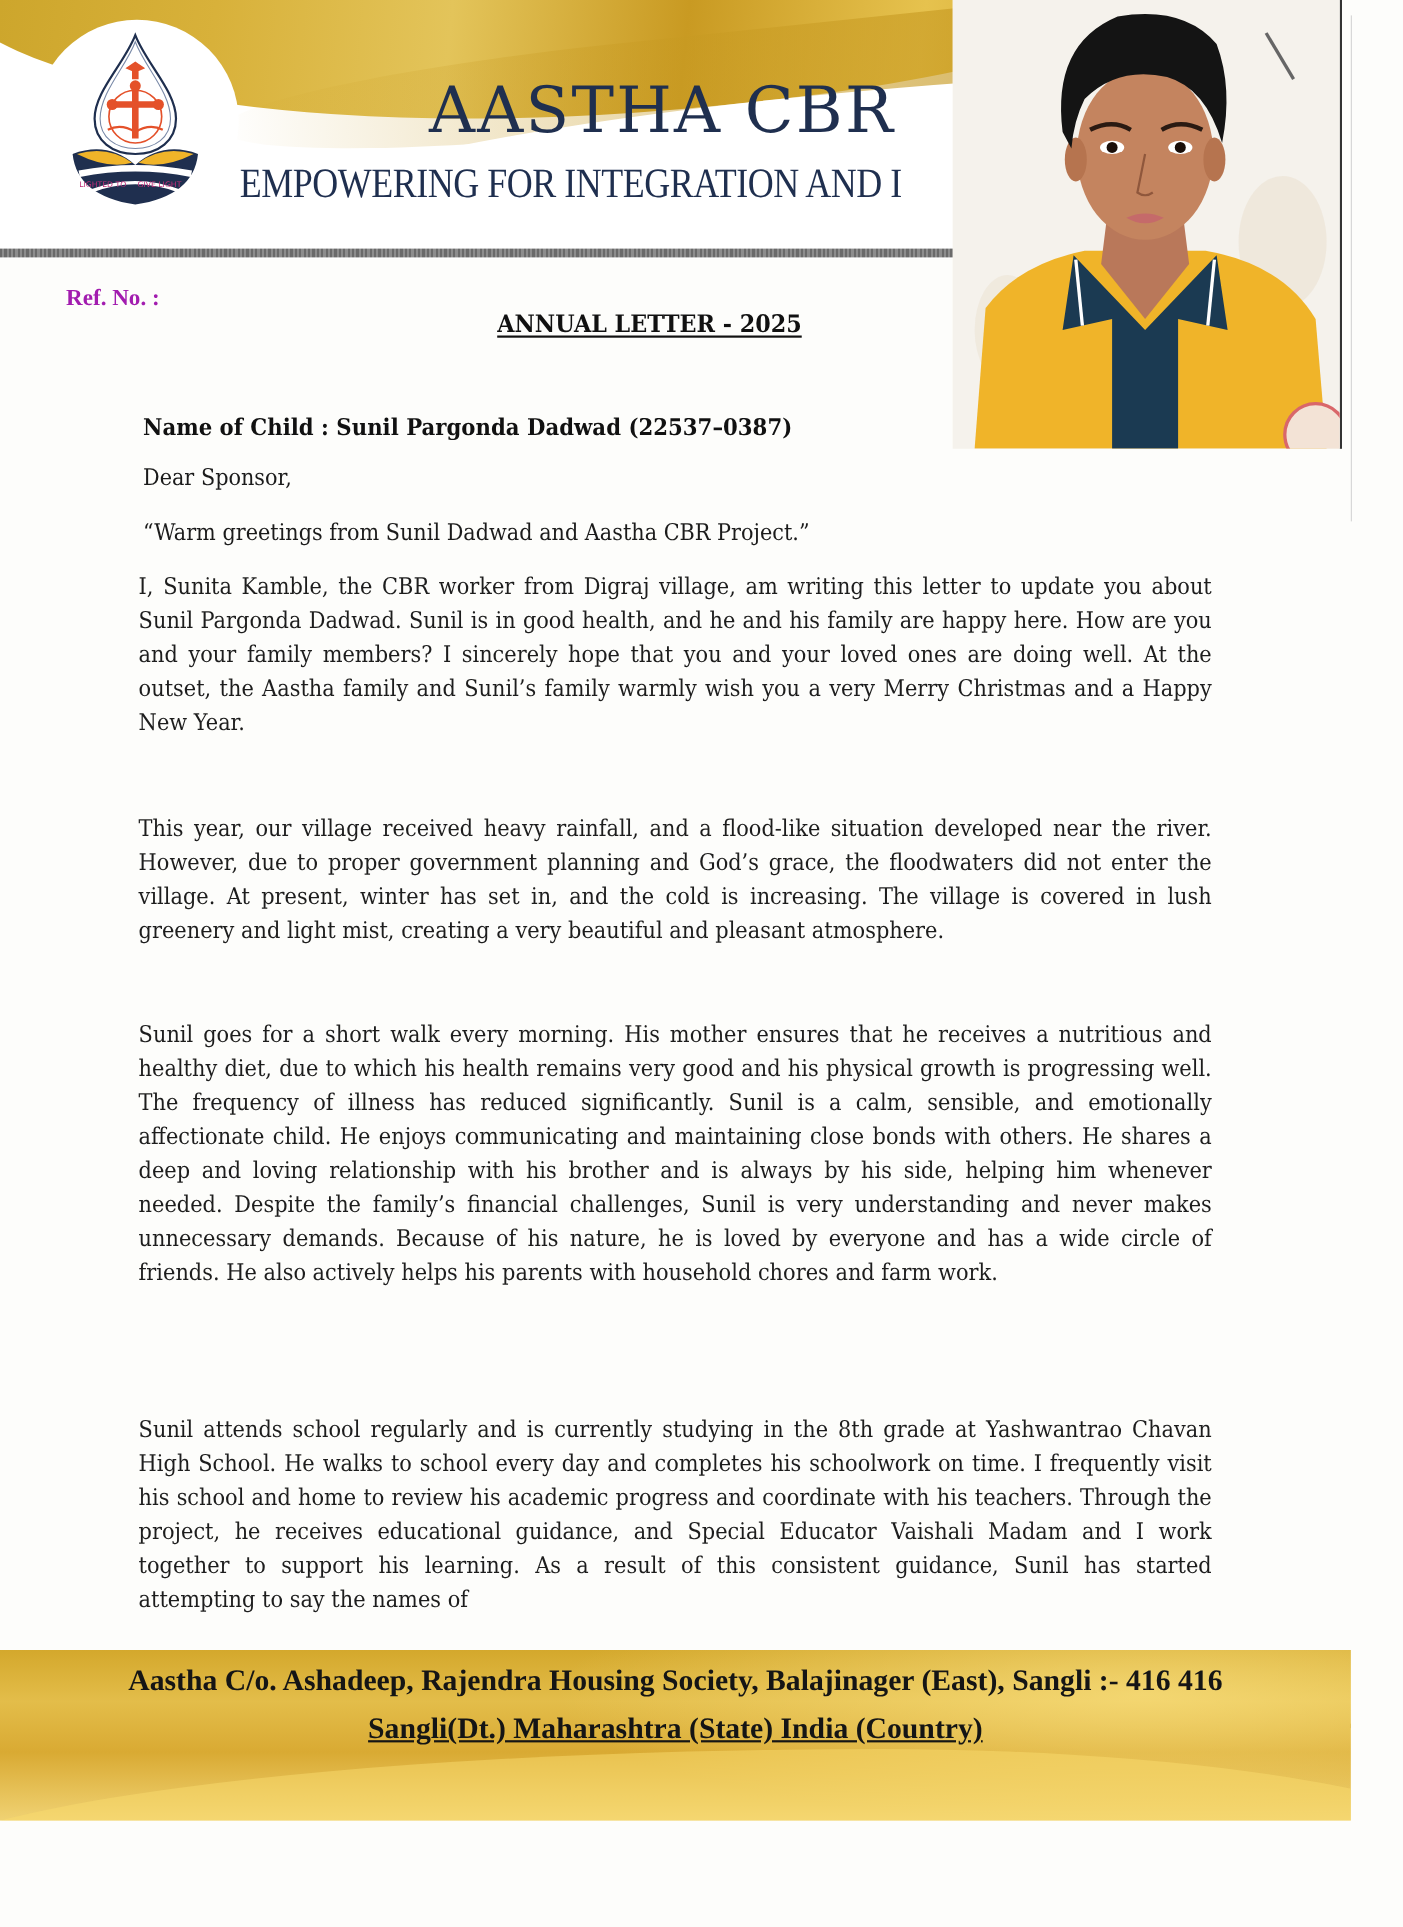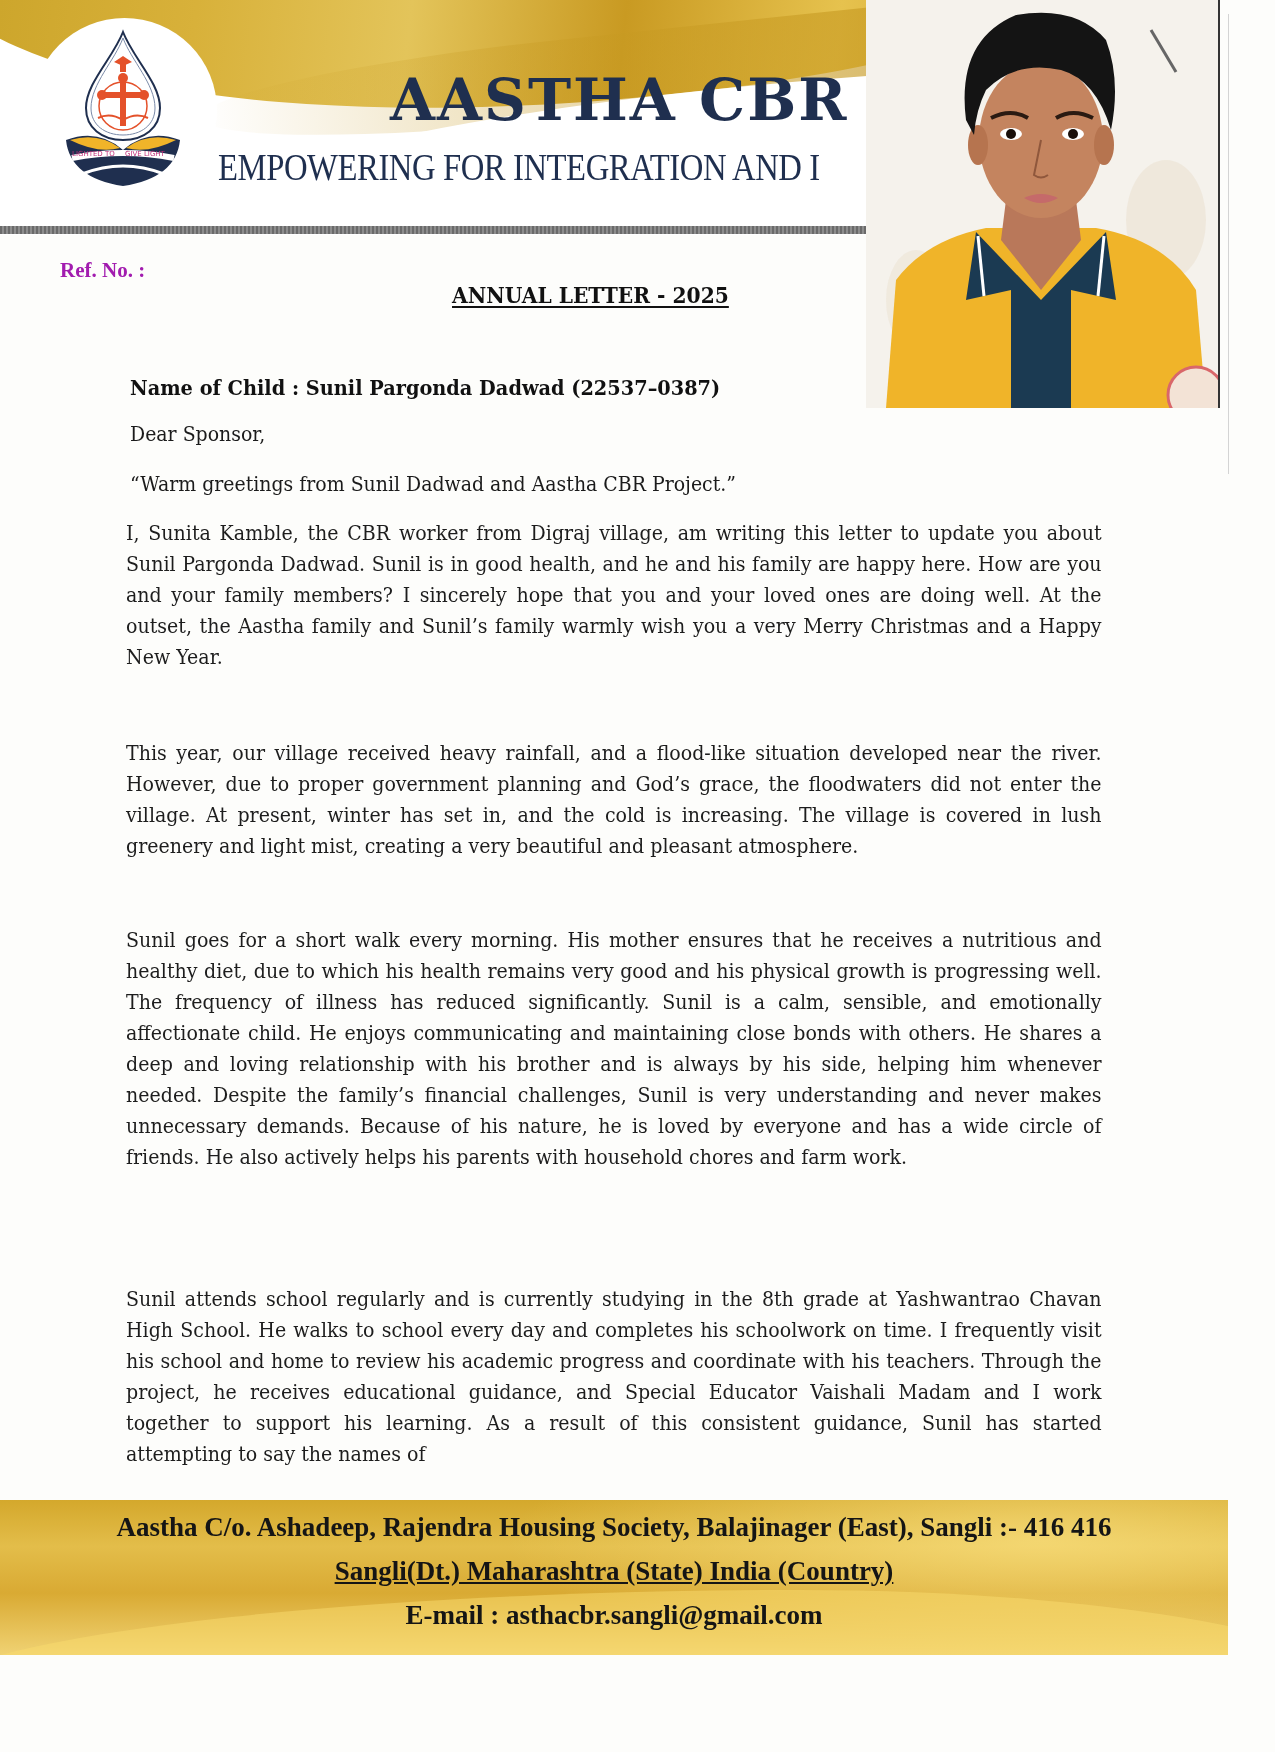--- a/index.html
+++ b/index.html
@@ -33,21 +33,21 @@
     }
     .logo-circle {
       position: absolute; left: 32px; top: 18px; width: 185px; height: 185px;
       border-radius: 50%; background: #ffffff;
     }
     .logo {
       position: absolute; left: 58px; top: 28px; width: 130px; height: 160px;
     }
     .org-title {
       position: absolute; left: 390px; top: 66px;
-      font-family: "DejaVu Serif", serif; font-weight: bold; font-size: 58px;
+      font-family: "DejaVu Serif", serif; font-weight: normal; font-size: 58px;
       color: #1f2f4f; letter-spacing: 2px; white-space: nowrap;
     }
     .org-tagline {
       position: absolute; left: 218px; top: 145px;
       font-family: "Liberation Serif", serif; font-size: 38px;
       color: #1f2f4f; white-space: nowrap; transform: scaleX(0.86); transform-origin: left top;
       letter-spacing: -0.5px;
     }
     .org-society {
       position: absolute; left: 250px; top: 192px;
@@ -149,21 +149,21 @@
     <circle cx="65" cy="50" r="5" fill="#e4512a"></circle>
 
     <path d="M40 90 Q 52 84 65 92 Q 78 84 90 90" fill="none" stroke="#e4512a" stroke-width="2"></path>
 
     <path d="M8 112 Q 40 100 65 122 Q 90 100 122 112 Q 118 150 65 158 Q 12 150 8 112 Z" fill="#1f2f4f"></path>
     <path d="M12 112 Q 40 104 62 120 Q 40 126 12 112 Z" fill="#f0b429"></path>
     <path d="M68 120 Q 90 104 118 112 Q 90 126 68 120 Z" fill="#f0b429"></path>
     <path d="M14 130 Q 65 120 116 130" fill="none" stroke="#fff" stroke-width="6"></path>
     <path d="M24 146 Q 65 130 106 146" fill="none" stroke="#fff" stroke-width="3"></path>
   </svg>
-  <div class="logo-motto" style="position:absolute;left:72px;top:150px;font-family:'DejaVu Sans',sans-serif;font-size:7px;color:#c0307a;white-space:nowrap;">
+  <div class="logo-motto" style="position:absolute;left:72px;top:164px;font-family:'DejaVu Sans',sans-serif;font-size:7px;color:#c0307a;white-space:nowrap;">
     <span>LIGHTED TO</span>
     <span style="margin-left:8px;">GIVE LIGHT</span>
   </div>
   <div class="org-title">AASTHA CBR</div>
   <div class="org-tagline">EMPOWERING FOR INTEGRATION AND I</div>
   <div class="header-rule"></div>
 </div>
 
 <div class="photo">
   <svg width="352" height="408" viewBox="0 0 352 408">
@@ -213,14 +213,13 @@
 <div class="para" id="p2">This year, our village received heavy rainfall, and a flood-like situation developed near the river. However, due to proper government planning and God’s grace, the floodwaters did not enter the village. At present, winter has set in, and the cold is increasing. The village is covered in lush greenery and light mist, creating a very beautiful and pleasant atmosphere.</div>
 <div class="para" id="p3">Sunil goes for a short walk every morning. His mother ensures that he receives a nutritious and healthy diet, due to which his health remains very good and his physical growth is progressing well. The frequency of illness has reduced significantly. Sunil is a calm, sensible, and emotionally affectionate child. He enjoys communicating and maintaining close bonds with others. He shares a deep and loving relationship with his brother and is always by his side, helping him whenever needed. Despite the family’s financial challenges, Sunil is very understanding and never makes unnecessary demands. Because of his nature, he is loved by everyone and has a wide circle of friends. He also actively helps his parents with household chores and farm work.</div>
 <div class="para" id="p4">Sunil attends school regularly and is currently studying in the 8th grade at Yashwantrao Chavan High School. He walks to school every day and completes his schoolwork on time. I frequently visit his school and home to review his academic progress and coordinate with his teachers. Through the project, he receives educational guidance, and Special Educator Vaishali Madam and I work together to support his learning. As a result of this consistent guidance, Sunil has started attempting to say the names of</div>
 
 <div class="footer-top-rule"></div>
 <div class="footer">
   <div class="sheen"></div>
   <div class="sheen2"></div>
   <div class="footer-line" id="f1">Aastha C/o. Ashadeep, Rajendra Housing Society, Balajinager (East), Sangli :- 416 416</div>
   <div class="footer-line" id="f2">Sangli(Dt.) Maharashtra (State)  India (Country)</div>
-  <div class="footer-line" id="f3">E-mail : asthacbr.sangli@gmail.com</div>
 </div>
 
 </body></html>

